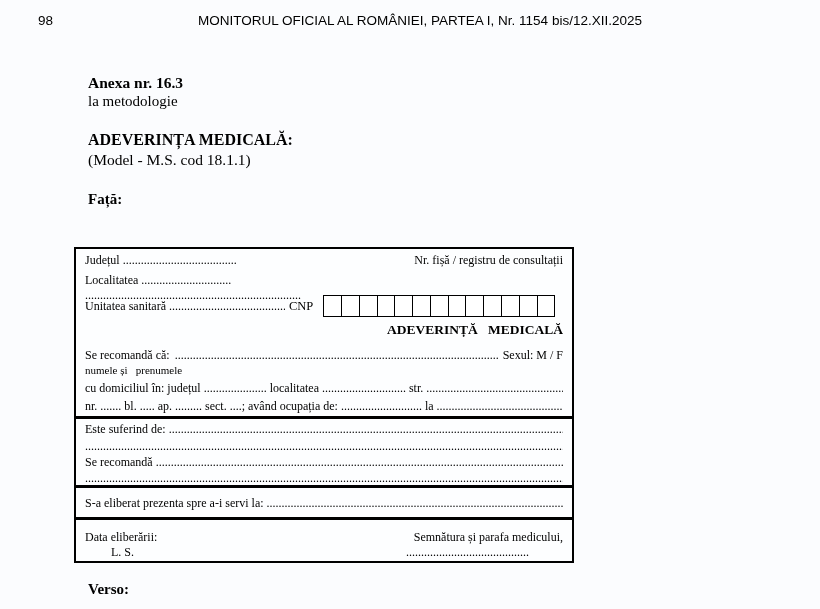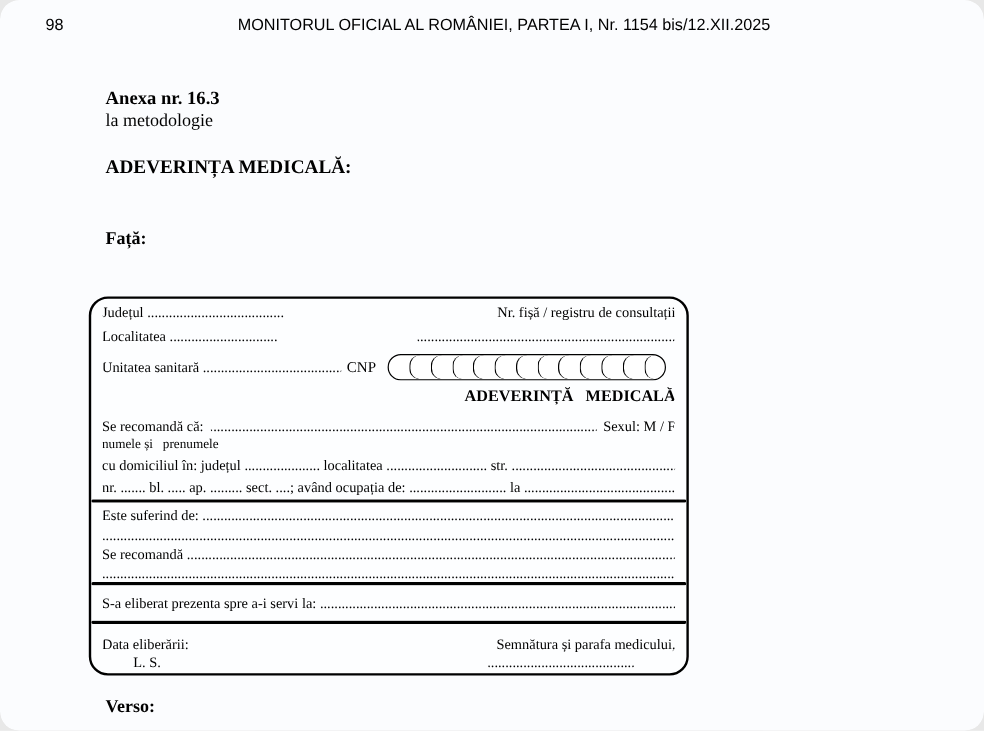--- a/index.html
+++ b/index.html
@@ -1,15 +1,15 @@
 <!DOCTYPE html>
 <html><head>
 <meta charset="utf-8">
 <style>
-  * { margin:0; padding:0; box-sizing:border-box;border-radius:16px; }
+  * { margin:0; padding:0; box-sizing:border-box; }
   html,body { background:#e8e8e8; }
   .page {
     position:relative;
     width:820px; height:609px;
     background:#fbfcfe;
     font-family:"Liberation Serif", serif;
     color:#000;
     overflow:hidden;
   }
   
@@ -36,21 +36,21 @@
     font-size:12px;
   }
   .row { position:absolute; left:9px; right:9px; white-space:pre; overflow:hidden; line-height:15px; }
   .flex-row { display:flex;font-family:Liberation Serif, serif; }
   .sb { justify-content:space-between; }
   .grow-dots { flex:1 1 auto; overflow:hidden; white-space:pre; margin:0 2px; }
   .fixed-dots { width:216px; overflow:hidden; white-space:pre; text-align:left; }
   .tail { white-space:pre; }
 
   .r-judet     { top:4px;  }
-  .r-localit   { top:24px; }
+  .r-localit   { top:24px;flex-direction:column; }
   .r-unitate   { top:46px; align-items:center; }
   .unitate-label { width:200px; overflow:hidden; white-space:pre; display:inline-block; }
   .cnp-label { margin-left:4px; font-size:12.5px; }
   .cnp-grid { display:flex; width:232px; height:22px; border:1px solid #000; margin-left:10px; background:#fff; }
   .cnp-cell { flex:1 1 auto; border-left:1px solid #000; }
   .cnp-cell:first-child { border-left:none; }
 
   .r-title     { top:73px; text-align:right; font-weight:bold; font-size:13.5px; }
   .r-adever    { top:99px; }
   .r-nume      { top:114px; text-align:left; padding-right:43px; font-size:11px; }
@@ -77,20 +77,21 @@
 <div class="page">
 
   <div class="header">
     <span class="page-num">98</span>
     <span class="header-title">MONITORUL OFICIAL AL ROMÂNIEI, PARTEA I, Nr. 1154 bis/12.XII.2025</span>
   </div>
 
   <div class="annex anexa-title">Anexa nr. 16.3</div>
   <div class="annex anexa-sub">la metodologie</div>
   <div class="annex doc-title">ADEVERINȚA MEDICALĂ:</div>
+  <div class="annex doc-model">(Model - M.S. cod 18.1.1)</div>
   <div class="annex fata-label">Față:</div>
 
   <div class="form-box">
 
     <div class="row flex-row sb r-judet">
       <span>Județul ......................................</span>
       <span class="tail">Nr. fișă / registru de consultații</span>
     </div>
 
     <div class="row flex-row sb r-localit">

